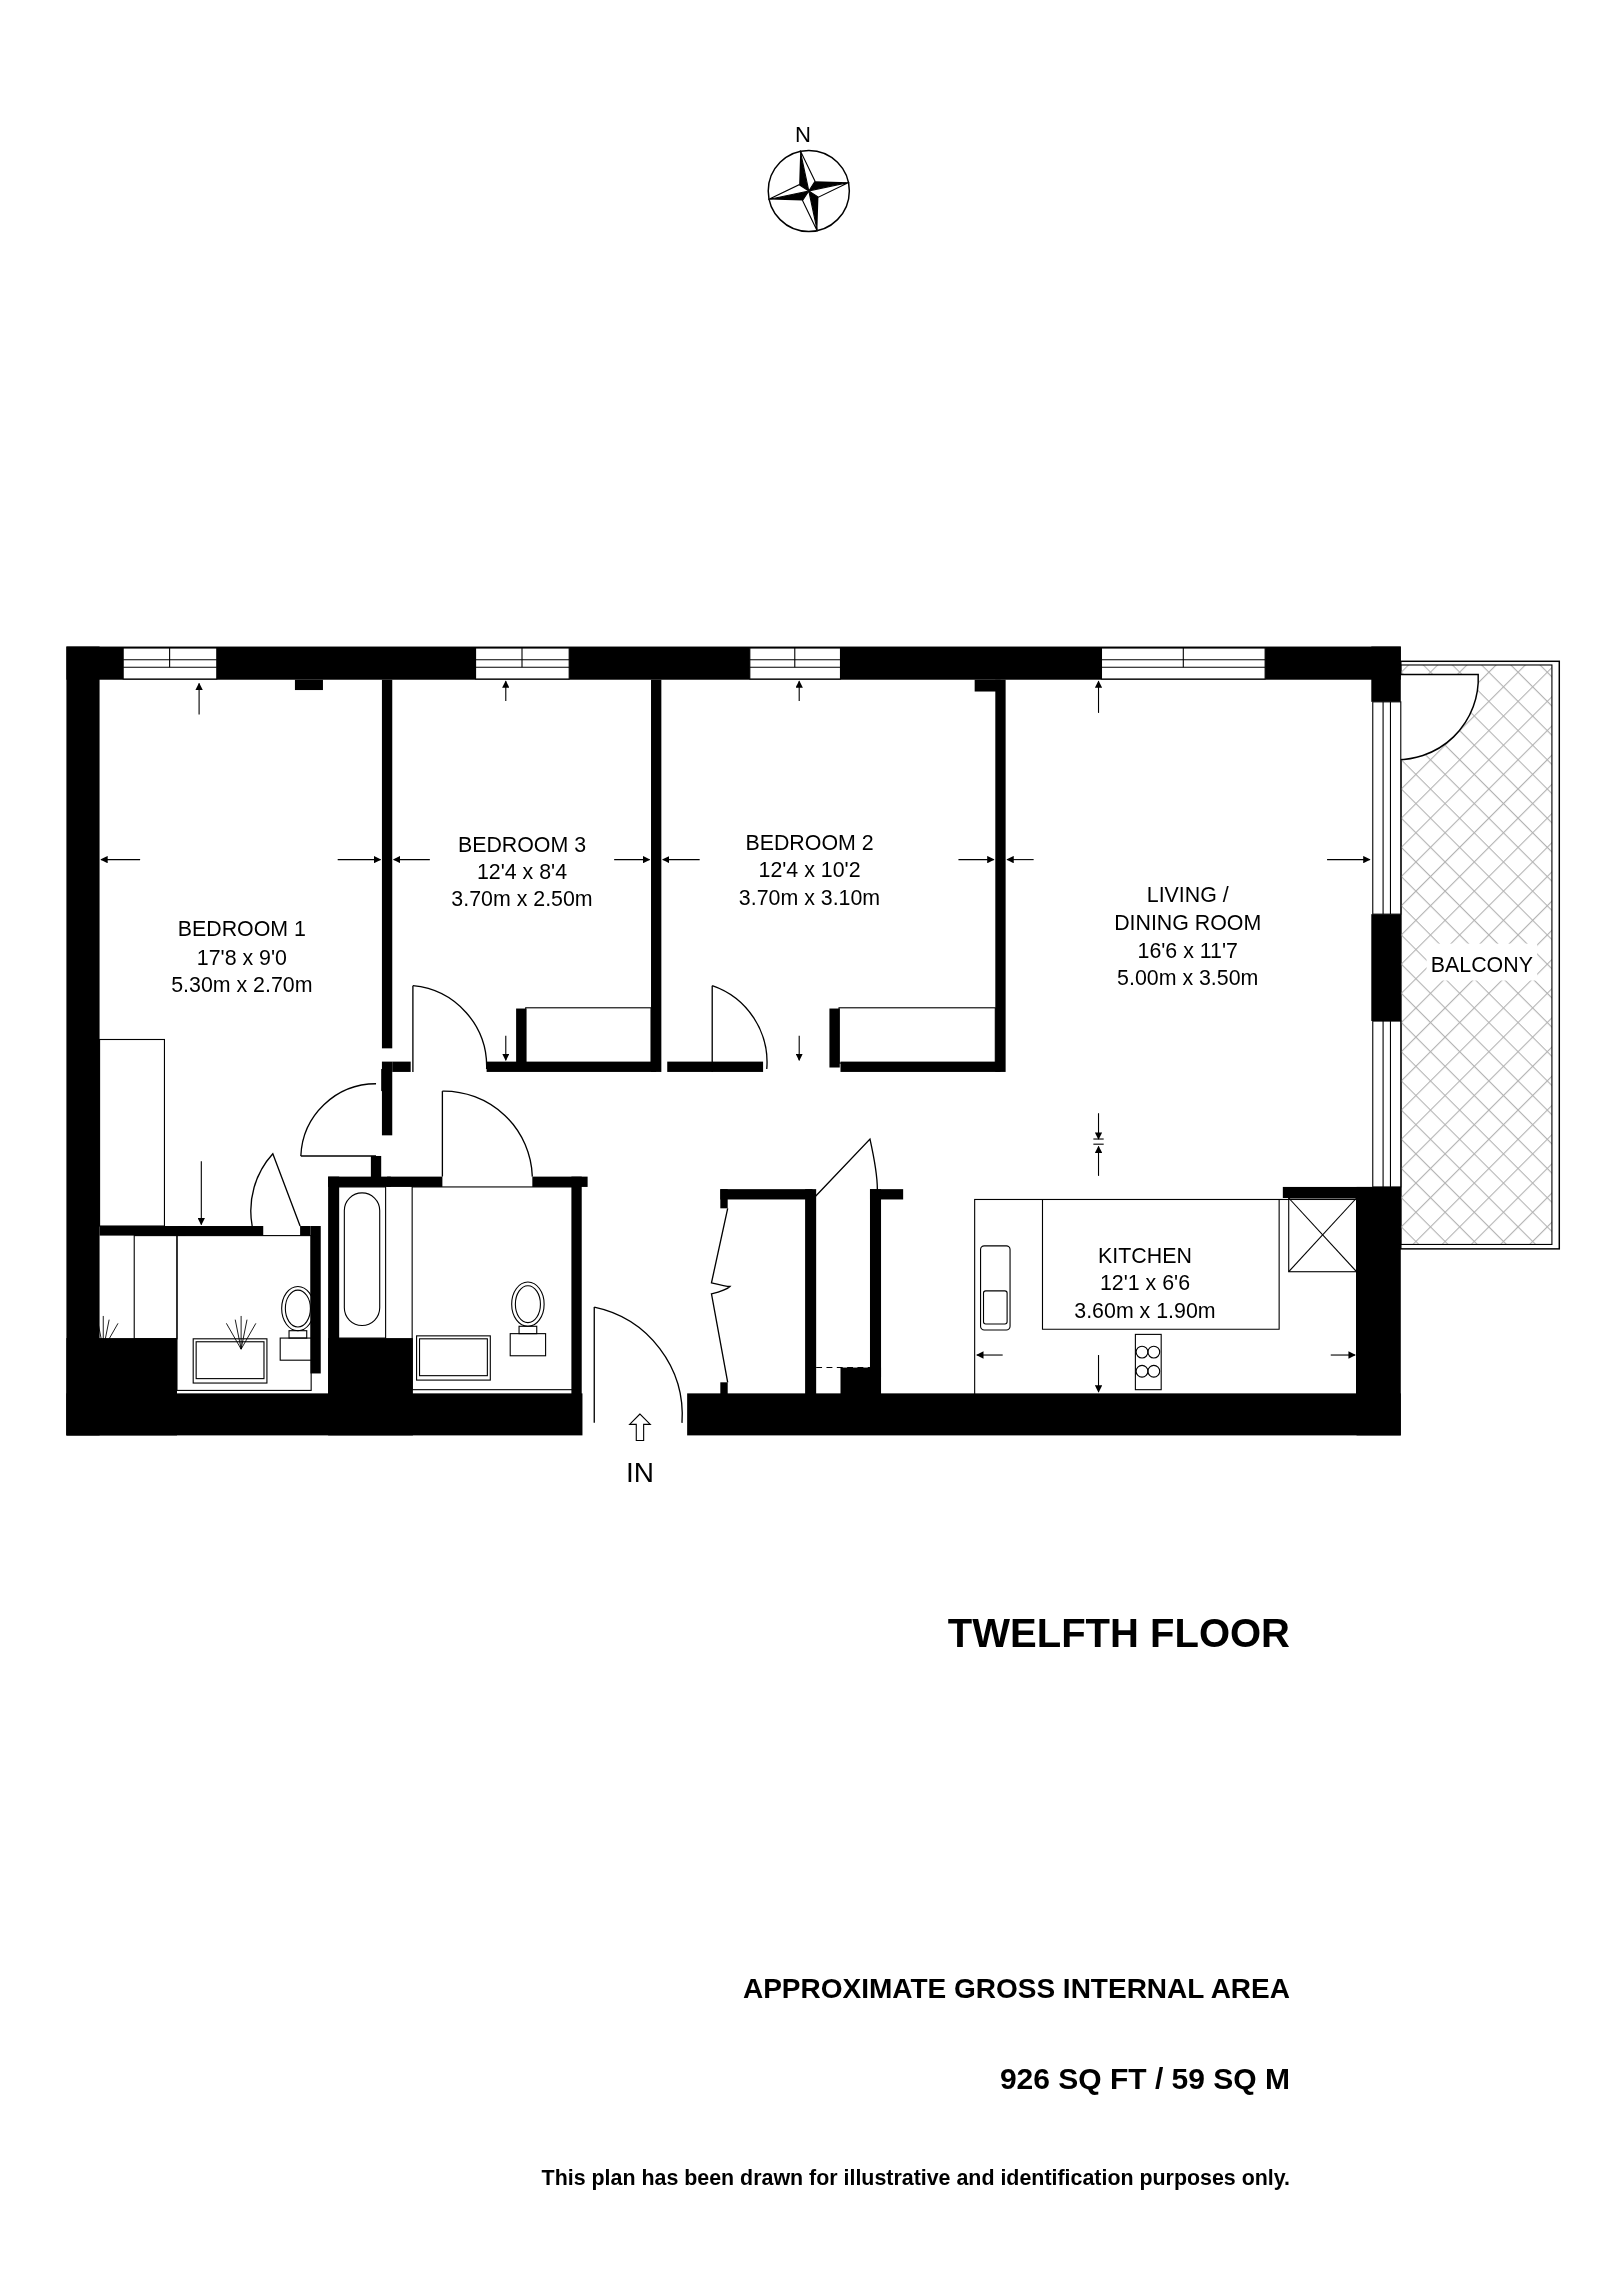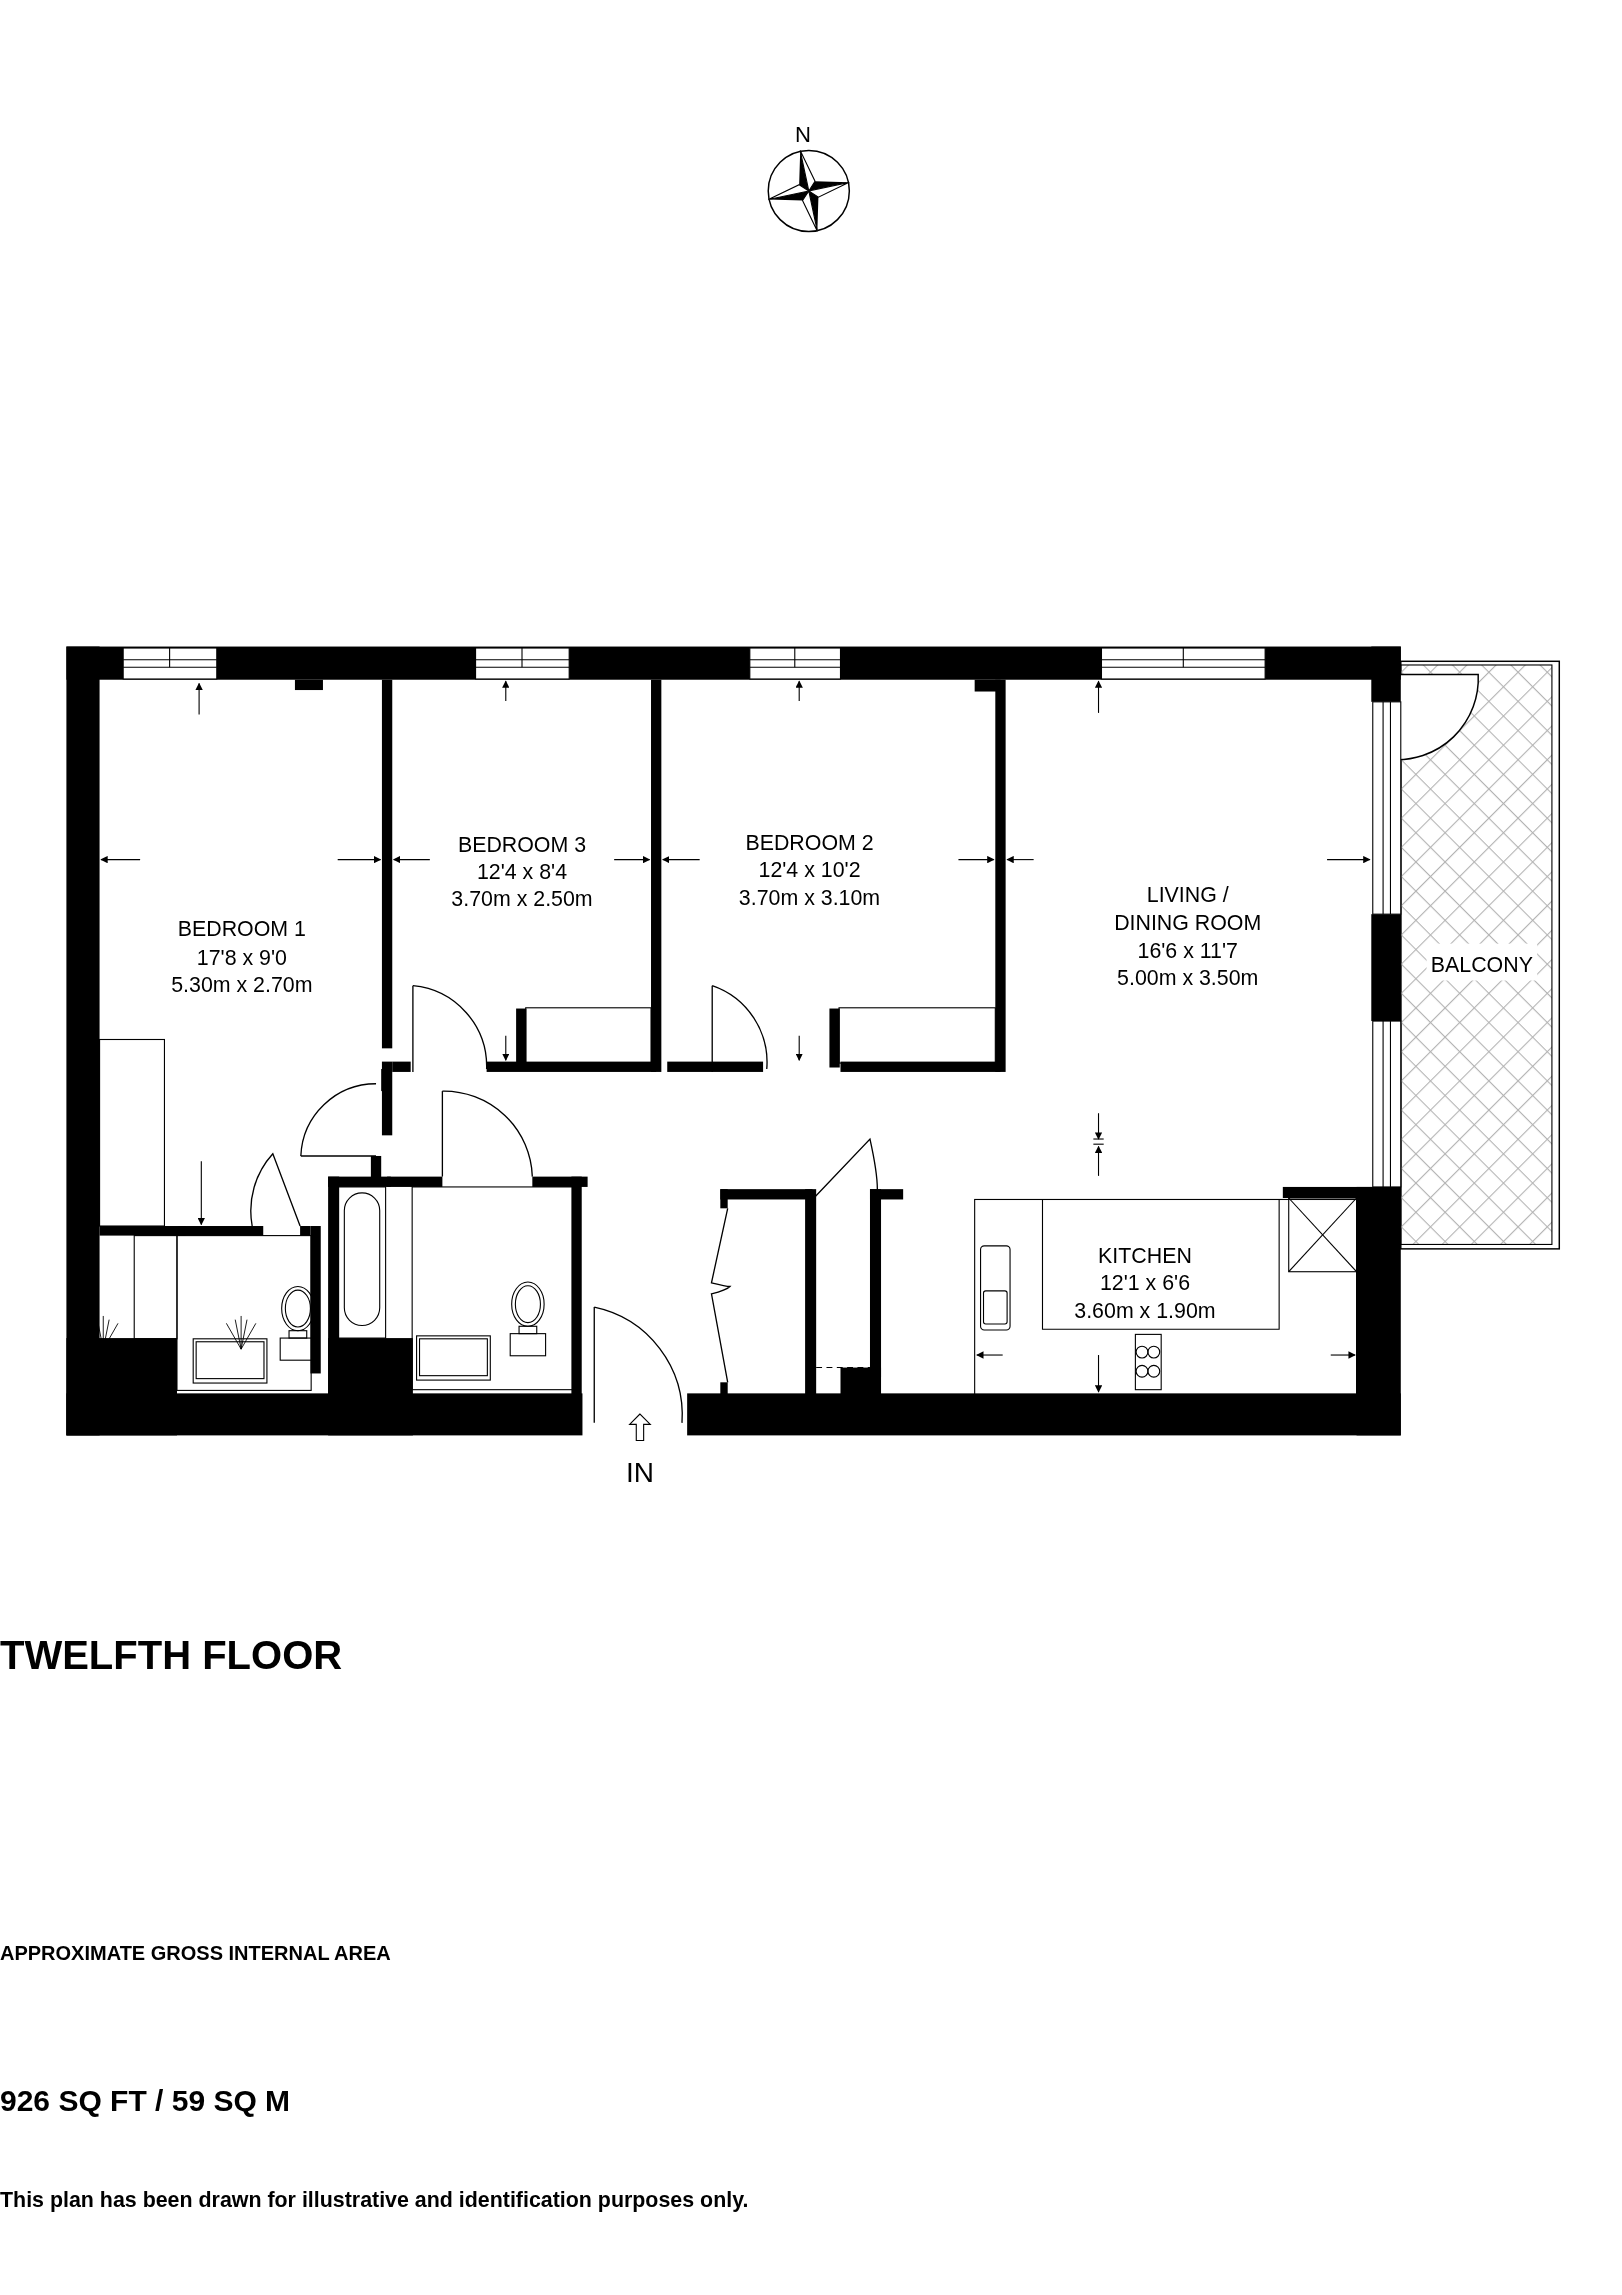--- a/index.html
+++ b/index.html
@@ -2,24 +2,24 @@
 <html style="font-size:11.8px"><head>
 <meta charset="utf-8">
 <style>
   html, body { margin: 0; padding: 0; background: #ffffff; }
   body { width: 1622px; height: 2295px; position: relative; overflow: hidden;
          font-family: "Liberation Sans", sans-serif; color: #000; }
   svg.plan { position: absolute; left: 0; top: 0; }
   .lbl { font-family: "Liberation Sans", sans-serif; fill: #000; }
   .room-name { font-size: 29px; }
   .room-dim { font-size: 29px; }
-  .title { position: absolute; left: 0; width: 1290px; text-align: left;
-           font-family: "Liberation Sans", sans-serif; font-weight: bold; margin-top: 22px; }
+  .title { position: absolute; left: 0; width: 1290px; text-align: right;
+           font-family: "Liberation Sans", sans-serif; font-weight: bold; }
   #floor-title { top: 1611px; font-size: 40px; }
-  #area-title { top: 1920px; font-size: 20px; }
+  #area-title { top: 1973px; font-size: 28px; }
   #area-value { top: 2062px; font-size: 30px; }
   #disclaimer { top: 2166px; font-size: 21.4px; font-weight: bold; }
 </style>
 </head>
 <body>
 
 <svg class="plan" width="1622" height="2295" viewBox="0 0 2200 3113" xmlns="http://www.w3.org/2000/svg">
   <defs>
     <pattern id="hatch" width="28" height="28" patternUnits="userSpaceOnUse" patternTransform="rotate(45)">
       <line x1="0" y1="0" x2="0" y2="28" stroke="#b3b3b3" stroke-width="3"></line>

